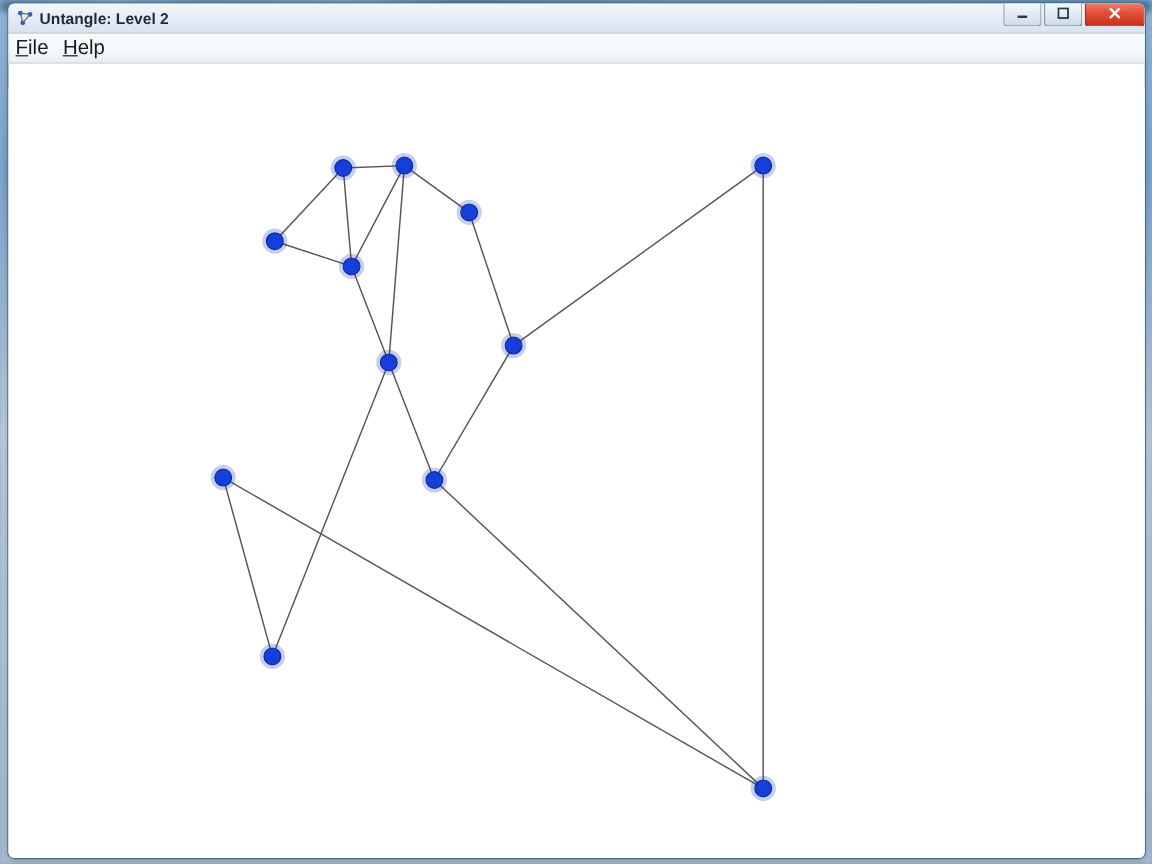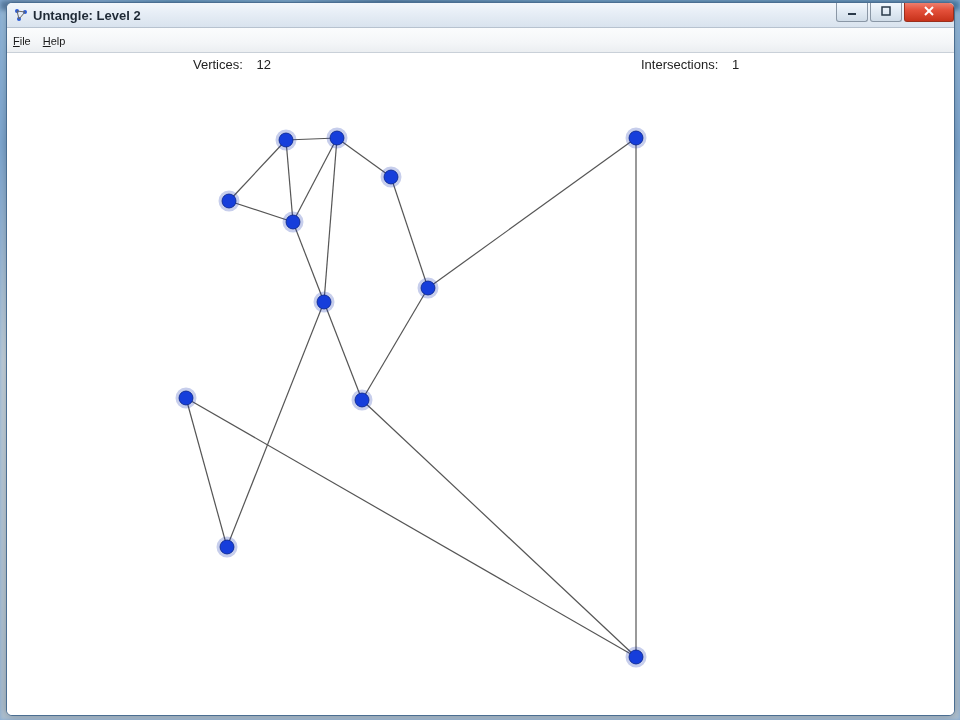--- a/index.html
+++ b/index.html
@@ -85,22 +85,22 @@
     margin-right: 0;
   }
   .win-btn svg { display: block; }
   .menubar {
     height: 22px;
     background: linear-gradient(180deg, #fbfcfd 0%, #f4f6f8 60%, #ebeef1 100%);
     border-bottom: 1px solid #c9d0d8;
     padding: 2px 6px 0 6px;
     display: flex;
     gap: 12px;
-    align-items: center;
-    font-size: 11px;
+    align-items: flex-start;
+    font-size: 17px;
     color: #1a1a1a;
   }
   .menubar span { cursor: default; }
   .menubar .mnemonic { text-decoration: underline; }
   .status-row {
     height: 22px;
     display: flex;
     align-items: center;
     font-size: 13px;
     color: #222;
@@ -185,30 +185,20 @@
         </svg>
       </div>
     </div>
   </div>
 
   <div class="menubar">
     <span><span class="mnemonic">F</span><span>ile</span></span>
     <span><span class="mnemonic">H</span><span>elp</span></span>
   </div>
 
-  <div class="status-row">
-    <div class="status-left">
-      <span class="label">Vertices:</span>
-      <span>12</span>
-    </div>
-    <div class="status-right">
-      <span class="label">Intersections:</span>
-      <span>1</span>
-    </div>
-  </div>
 
   <div class="canvas-wrap">
     <svg class="graph">
       <g id="edges-layer">
           <line x1="279" y1="67" x2="330" y2="65" class="edge"></line>
           <line x1="279" y1="67" x2="222" y2="128" class="edge"></line>
           <line x1="279" y1="67" x2="286" y2="149" class="edge"></line>
           <line x1="330" y1="65" x2="384" y2="104" class="edge"></line>
           <line x1="330" y1="65" x2="286" y2="149" class="edge"></line>
           <line x1="330" y1="65" x2="317" y2="229" class="edge"></line>

